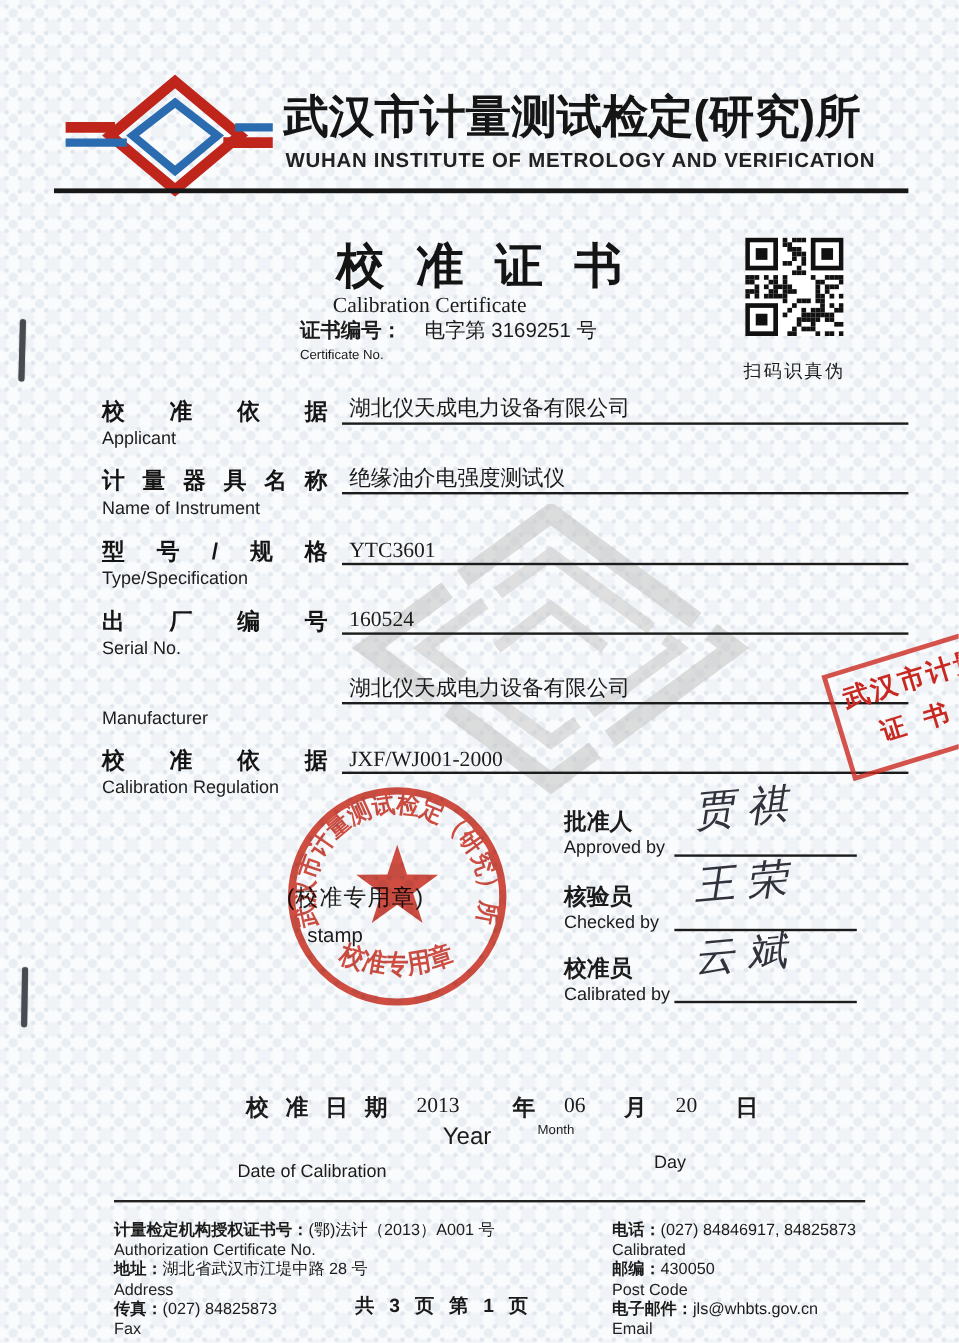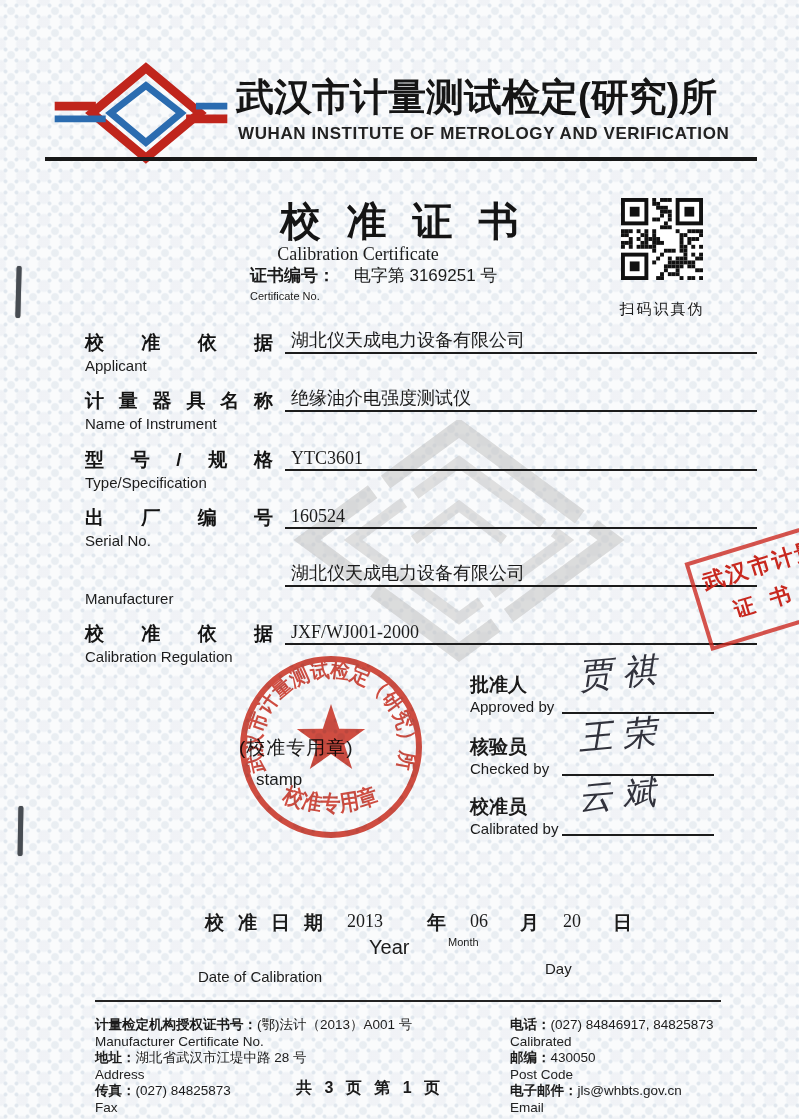--- a/index.html
+++ b/index.html
@@ -364,21 +364,21 @@
     <div class="d-dunit">日</div>
     <div class="d-den">Day</div>
   </div>
 
   <div class="footer-rule"></div>
 
   <div class="foot-col foot-left">
     <div class="foot-cn">
       <span>计量检定机构授权证书号：</span><span class="v">(鄂)法计（2013）A001 号</span>
     </div>
-    <div class="foot-en">Manufacturer Certificate No.</div>
+    <div class="foot-en">Authorization Certificate No.</div>
     <div class="foot-cn">
       <span>地址：</span><span class="v">湖北省武汉市江堤中路 28 号</span>
     </div>
     <div class="foot-en">Address</div>
     <div class="foot-cn">
       <span>传真：</span><span class="v">(027) 84825873</span>
     </div>
     <div class="foot-en">Fax</div>
   </div>
 

